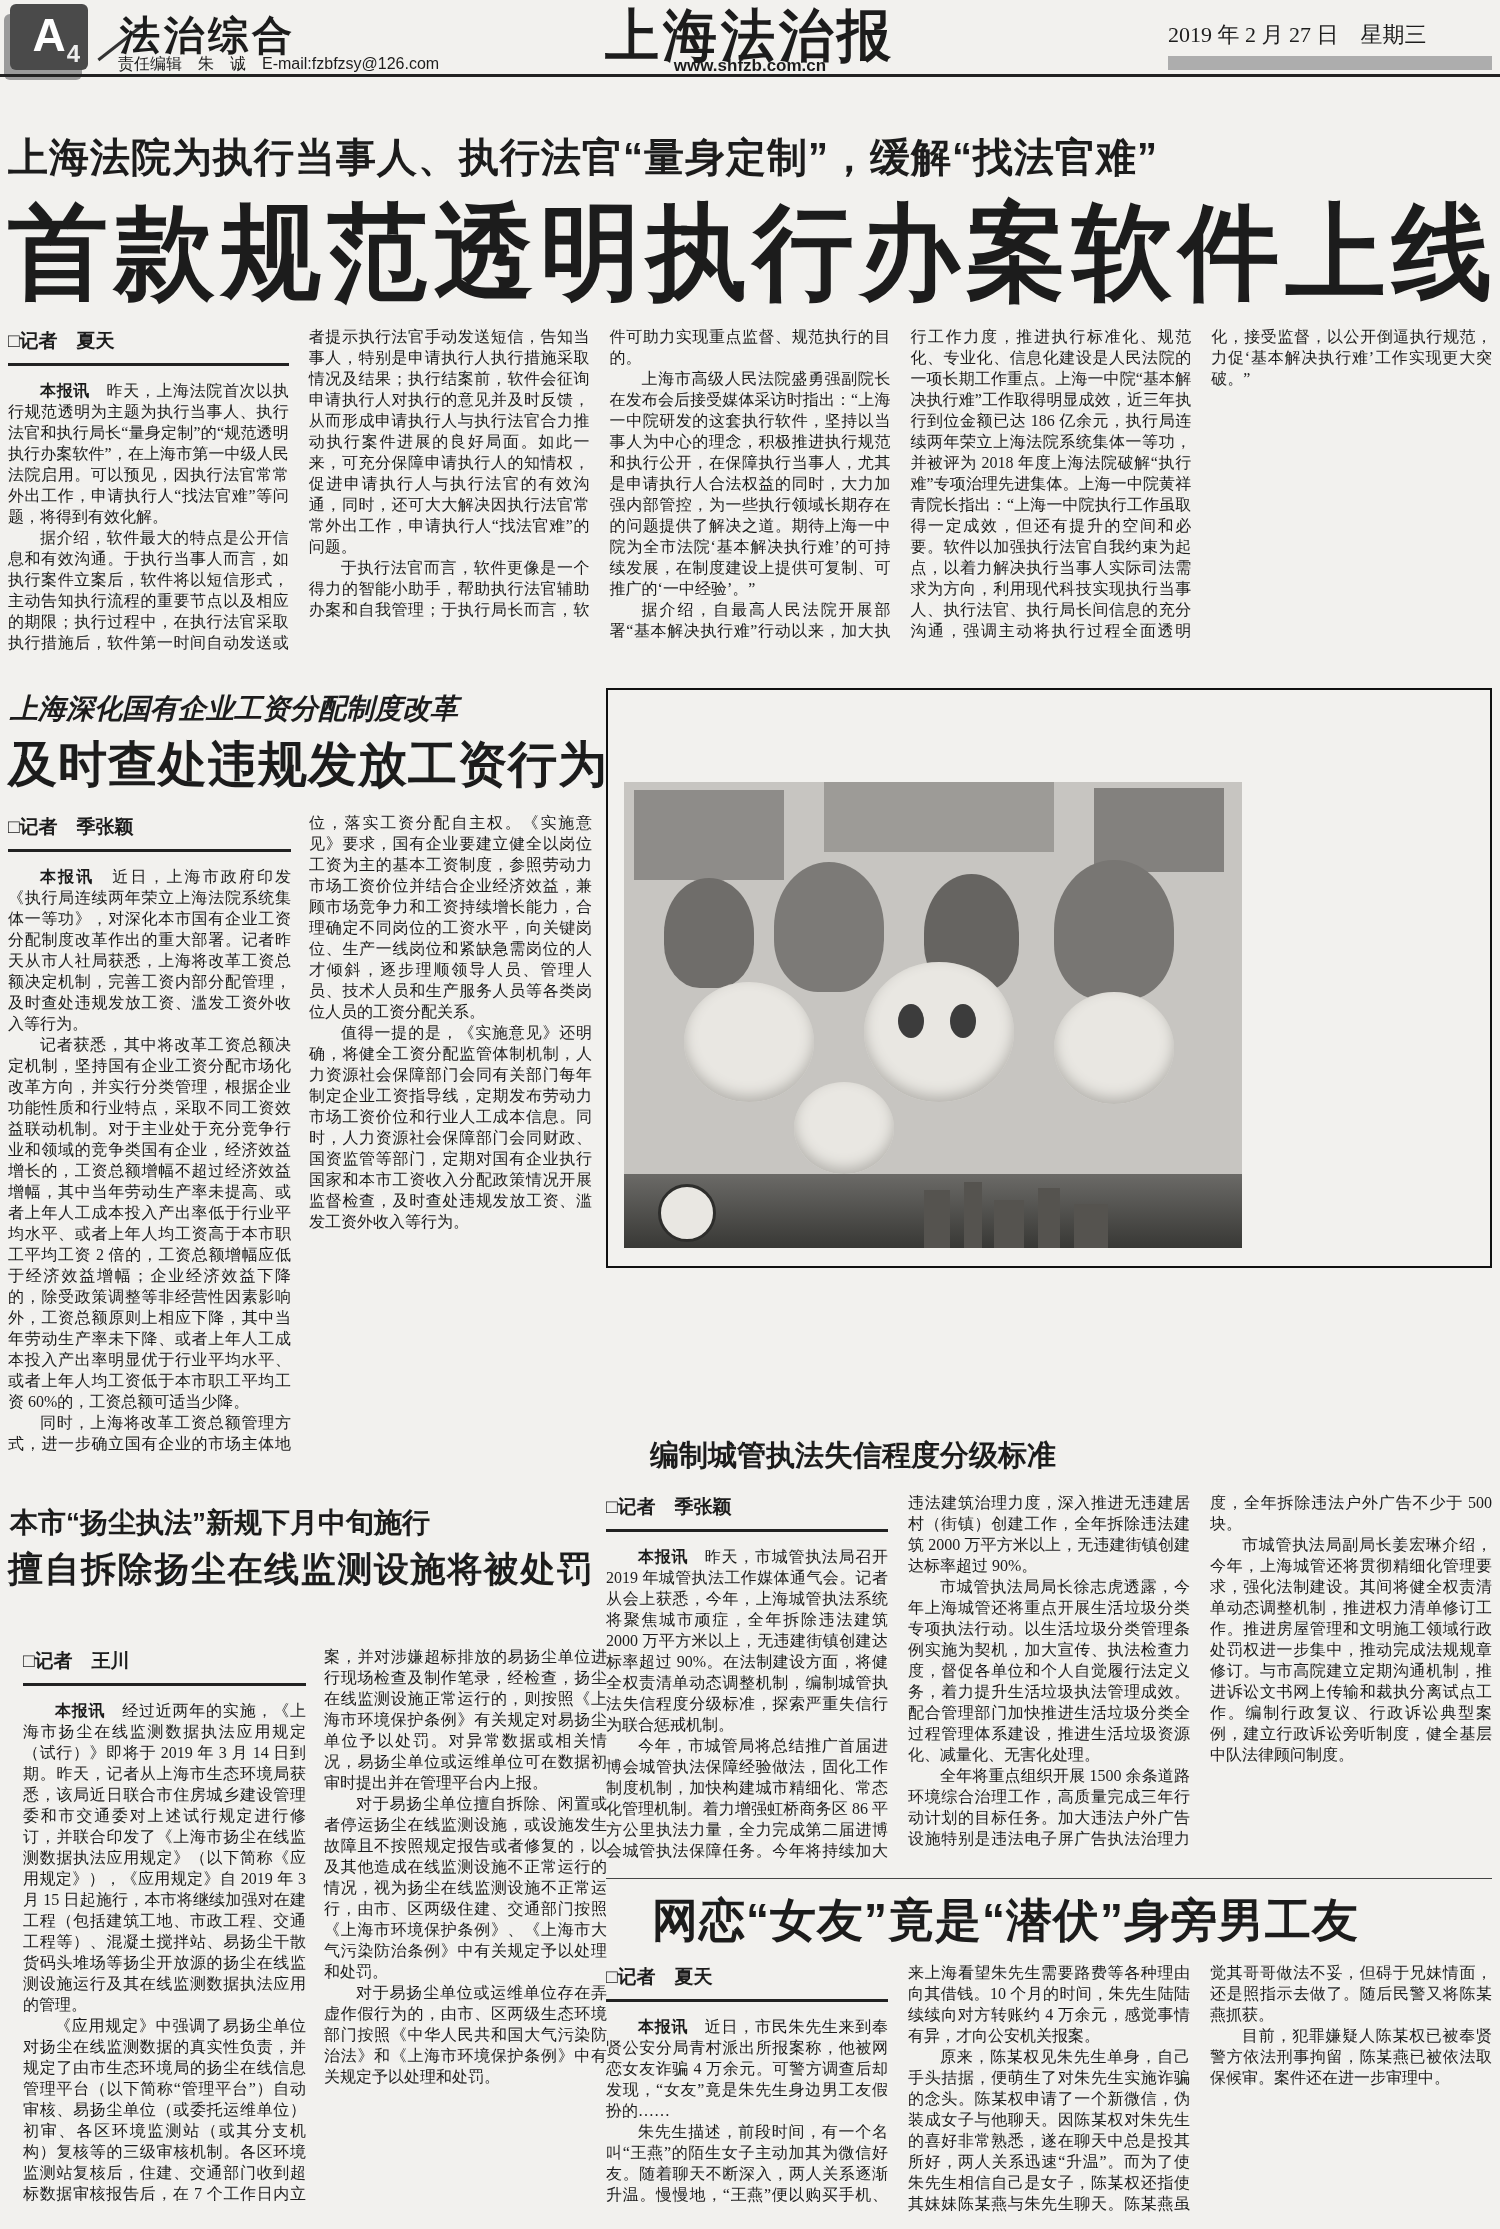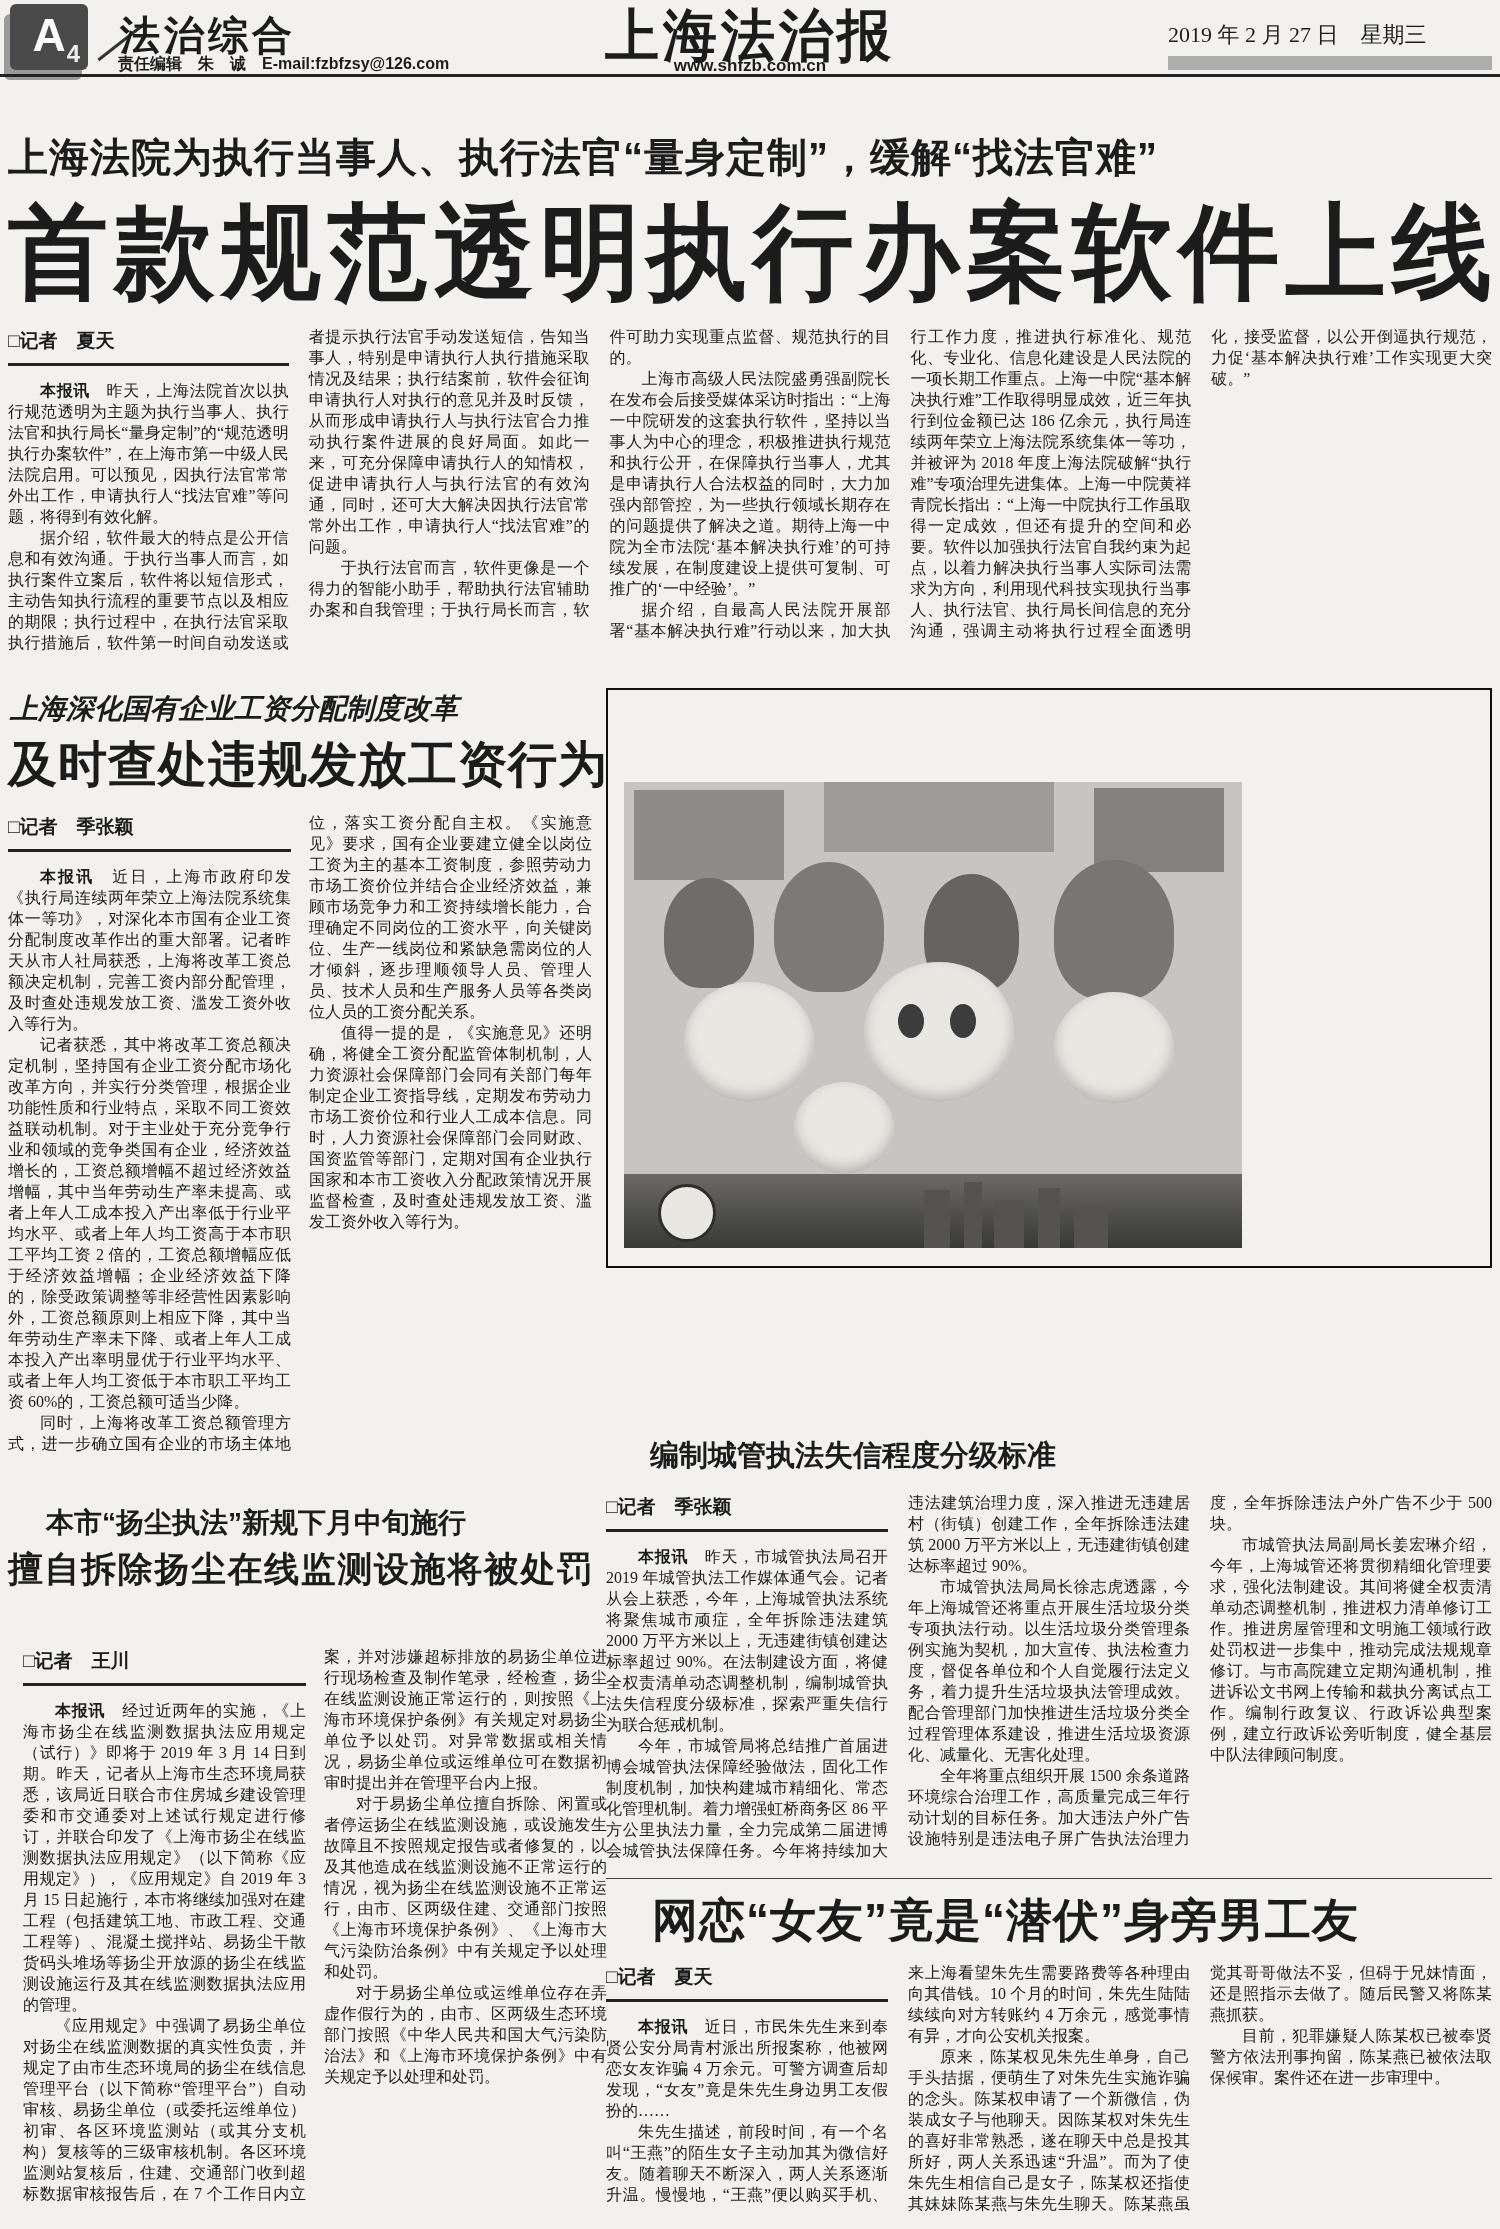--- a/index.html
+++ b/index.html
@@ -8,21 +8,21 @@
   .abs{position:absolute;}
   .sans{font-family:"Liberation Sans","DejaVu Sans",sans-serif;}
   
   #hdr-rule{left:0;top:74px;width:1500px;height:3px;background:#222;}
   #a4-badge{left:10px;top:4px;width:78px;height:66px;background:#4a4a4a;border-radius:6px;
             box-shadow:-6px 10px 0 #9a9a9a;color:#fff;text-align:center;}
   #a4-badge .A{font-size:46px;font-weight:bold;line-height:62px;}
   #a4-badge .n4{position:absolute;right:8px;bottom:2px;font-size:24px;font-weight:bold;color:#eee;}
   #hdr-slash{left:92px;top:40px;width:60px;height:3px;background:#333;transform:rotate(-38deg);}
   #section-title{left:120px;top:8px;font-size:40px;font-weight:bold;letter-spacing:4px;}
-  #editor-line{left:118px;top:54px;font-size:16px;font-weight:bold;text-align:center;}
+  #editor-line{left:118px;top:54px;font-size:16px;font-weight:normal;text-align:center;}
   #masthead{left:560px;top:0px;width:380px;text-align:center;font-size:54px;font-weight:900;
             letter-spacing:4px;transform:scaleY(1.05);}
   #site-url{left:560px;top:56px;width:380px;text-align:center;font-size:17px;font-weight:bold;}
   #hdr-date{left:1168px;top:20px;font-size:22px;}
   #hdr-graybar{left:1168px;top:56px;width:324px;height:14px;background:#adadad;}
   
   #a1-kicker{left:8px;top:130px;width:1484px;font-size:40px;font-weight:bold;letter-spacing:1px;}
   #a1-title{left:8px;top:196px;width:1484px;font-size:100px;font-weight:900;line-height:112px;
             text-align:justify;text-align-last:justify;transform:scaleY(1.04);}
   .body-col{font-size:16px;line-height:21px;text-align:justify;overflow:hidden;column-fill:auto;}
@@ -53,21 +53,21 @@
                font-size:15.5px;line-height:21px;text-align:justify;overflow:hidden;}
   #box-textcol p{margin:0;text-indent:2em;}
   #box-credit{font-weight:bold;text-align:right;text-indent:0 !important;
               font-family:"Liberation Sans","DejaVu Sans",sans-serif;margin-top:6px !important;}
   
   #a3-title{left:640px;top:1312px;font-size:50px;font-weight:900;letter-spacing:1px;}
   #a3-subtitle{left:650px;top:1436px;font-size:29px;font-weight:bold;}
   #a3-body{left:606px;top:1492px;width:886px;height:380px;column-count:3;column-gap:20px;}
   #sep-line{left:606px;top:1878px;width:886px;height:1px;background:#444;}
   
-  #a4-kicker{left:10px;top:1504px;font-size:28px;font-weight:bold;margin-left:36px;}
+  #a4-kicker{left:10px;top:1504px;font-size:28px;font-weight:bold;}
   #a4-title{left:8px;top:1546px;width:584px;font-size:35px;font-weight:900;text-align:justify;text-align-last:justify;}
   #a4-body{left:23px;top:1646px;width:584px;height:578px;column-count:2;column-gap:18px;}
   
   #a5-title{left:652px;top:1890px;font-size:46px;font-weight:900;letter-spacing:1px;}
   #a5-body{left:606px;top:1962px;width:886px;height:262px;column-count:3;column-gap:20px;}
 </style>
 </head>
 <body>
 
 <div id="page">

